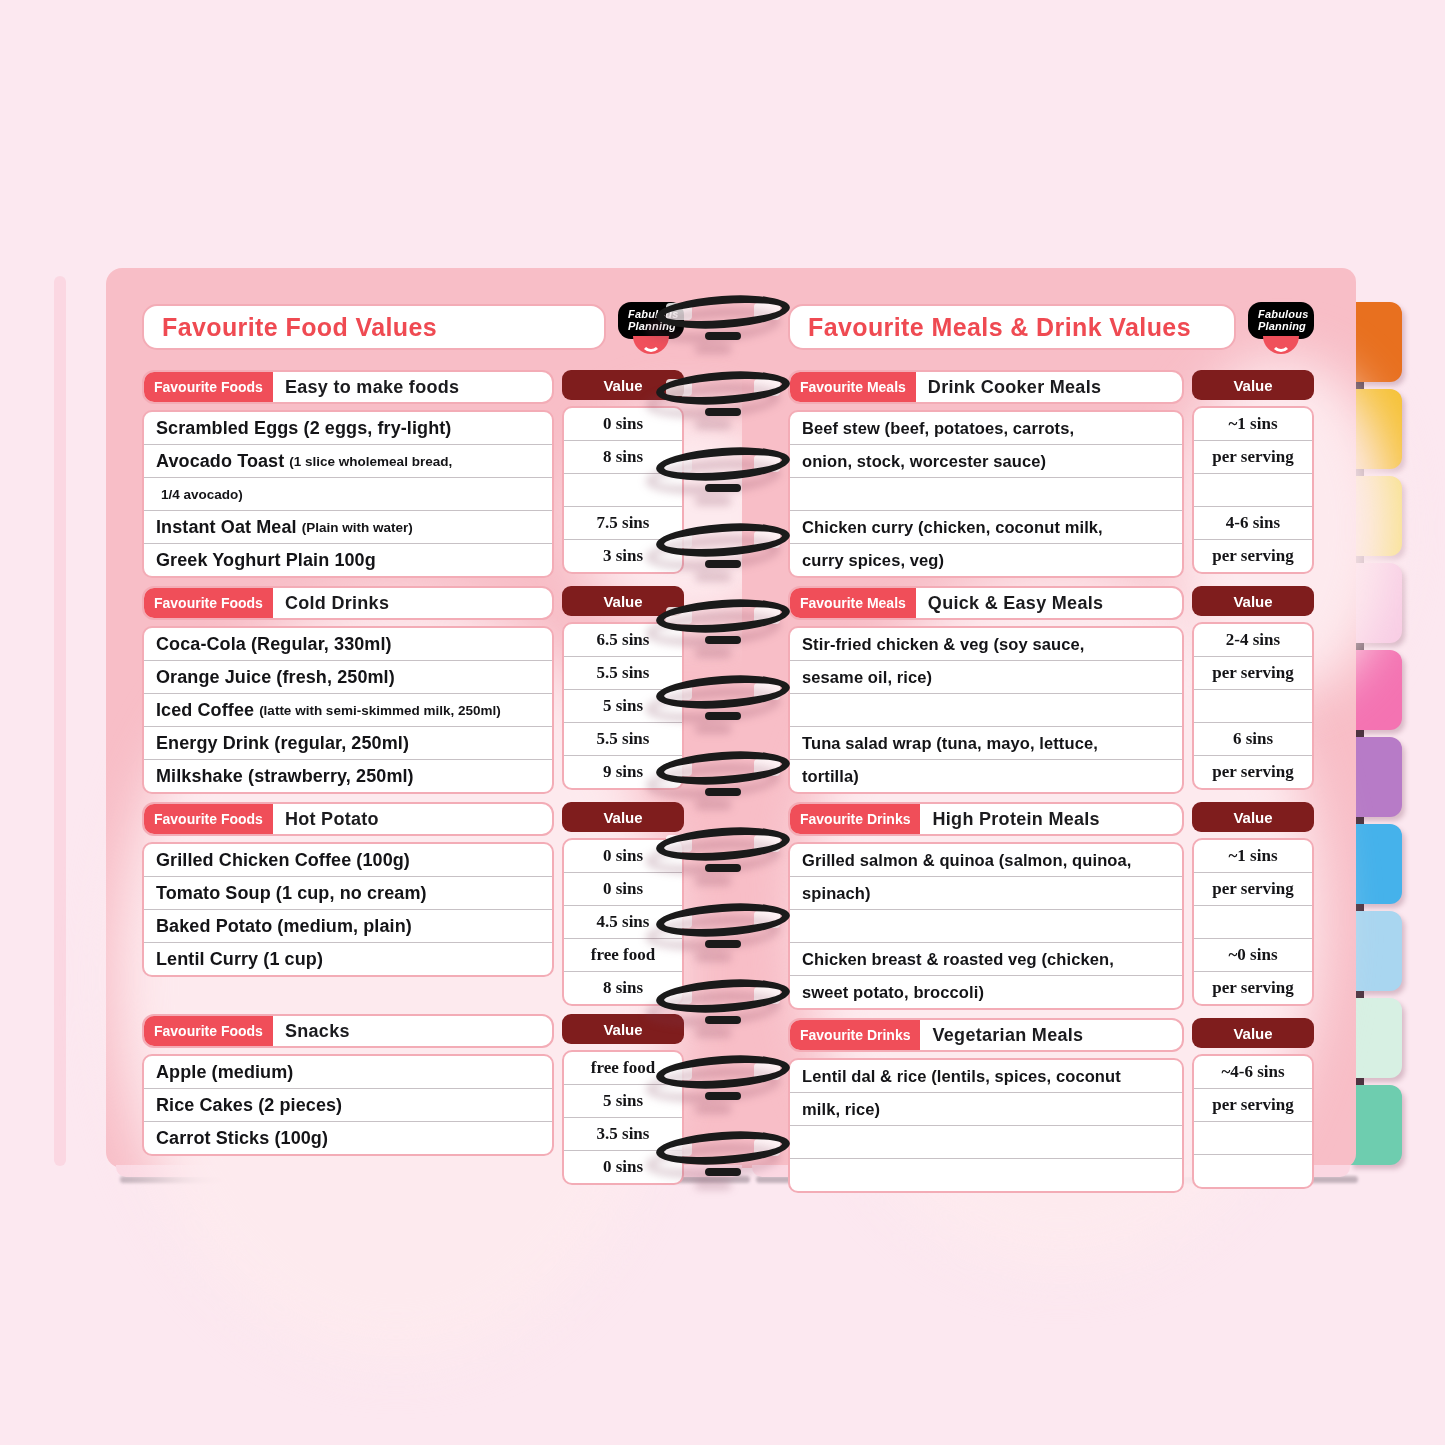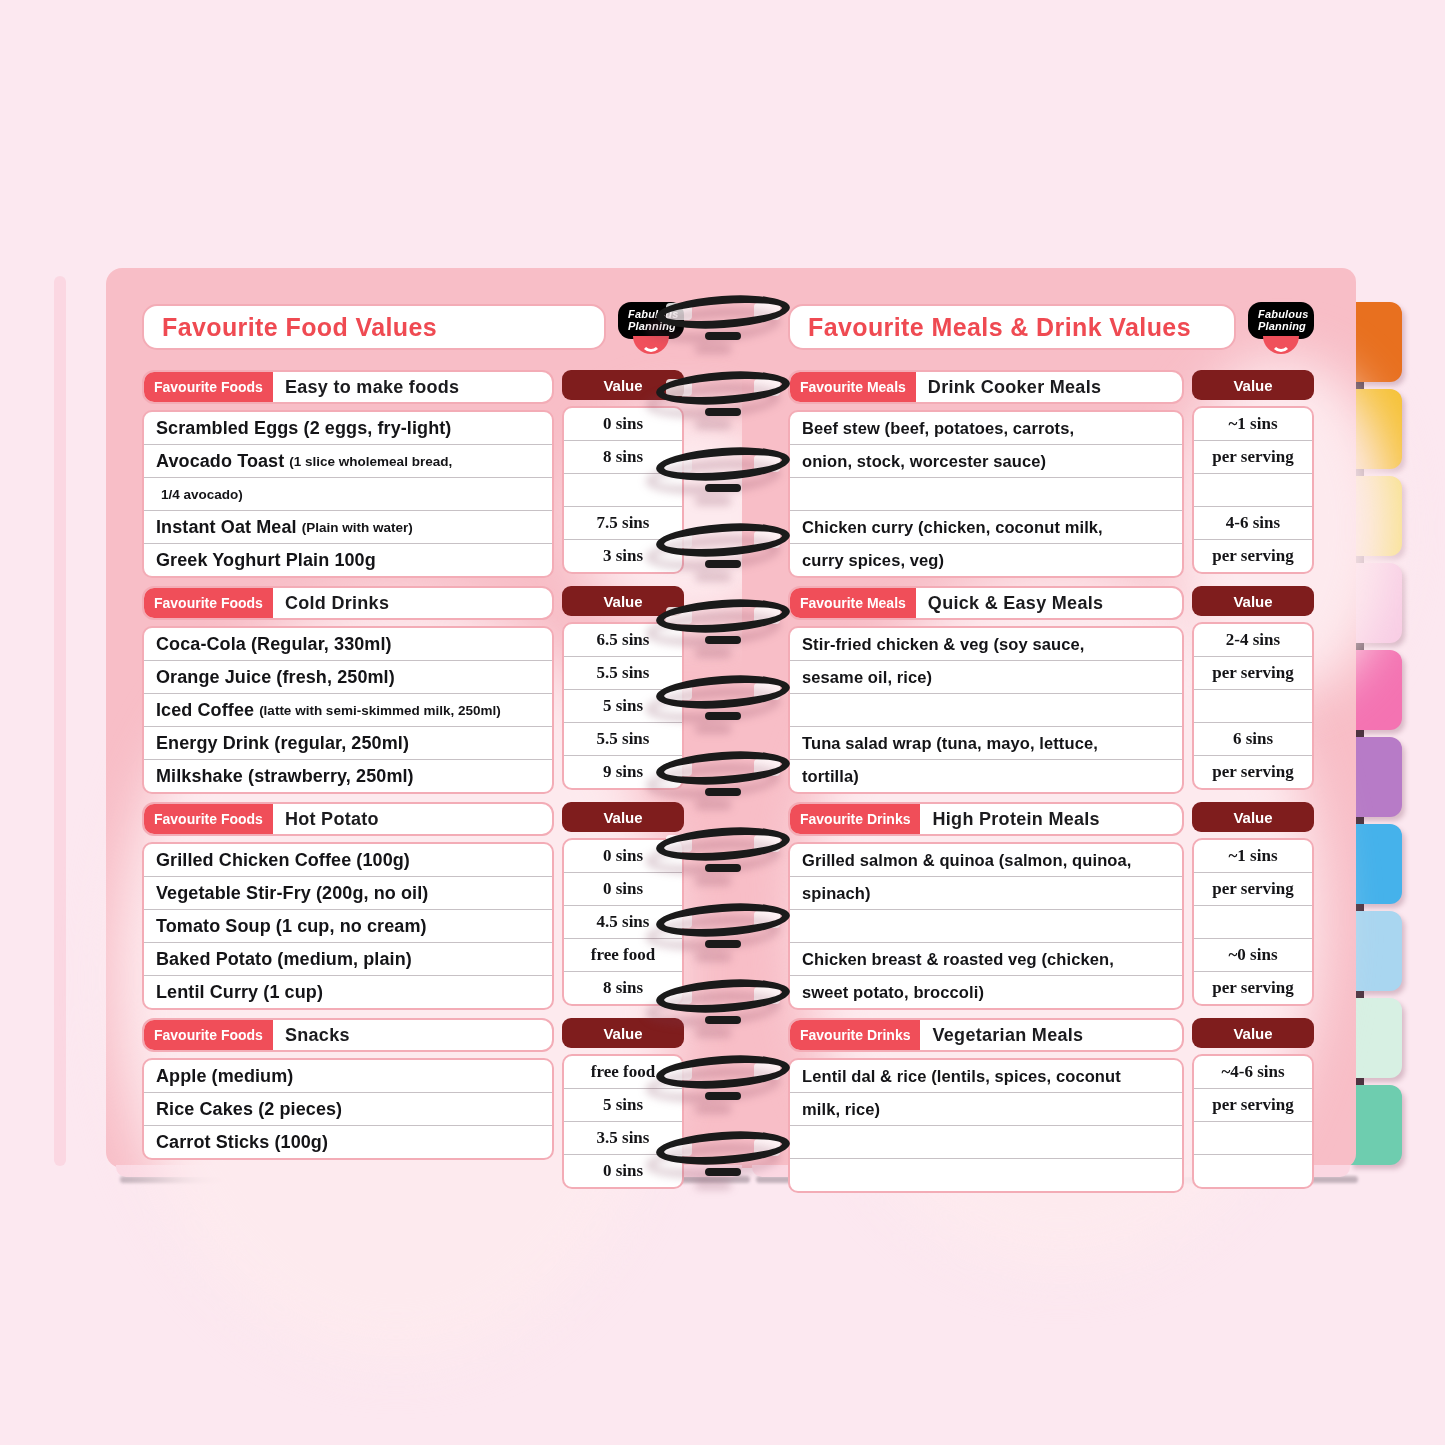--- a/index.html
+++ b/index.html
@@ -168,24 +168,20 @@
 
       <section class="sec">
         <div class="col-main">
           <div class="shead">
             <span class="badge">Favourite Foods</span>
             <span class="sname">Hot Potato</span>
           </div>
           <div class="scard">
             <div class="trow">
                 <span class="rm">Grilled Chicken Coffee (100g)</span>
-                <span class="rs"></span>
-              </div>
-            <div class="trow">
-                <span class="rm">Vegetable Stir-Fry (200g, no oil)</span>
                 <span class="rs"></span>
               </div>
             <div class="trow">
                 <span class="rm">Tomato Soup (1 cup, no cream)</span>
                 <span class="rs"></span>
               </div>
             <div class="trow">
                 <span class="rm">Baked Potato (medium, plain)</span>
                 <span class="rs"></span>
               </div>

